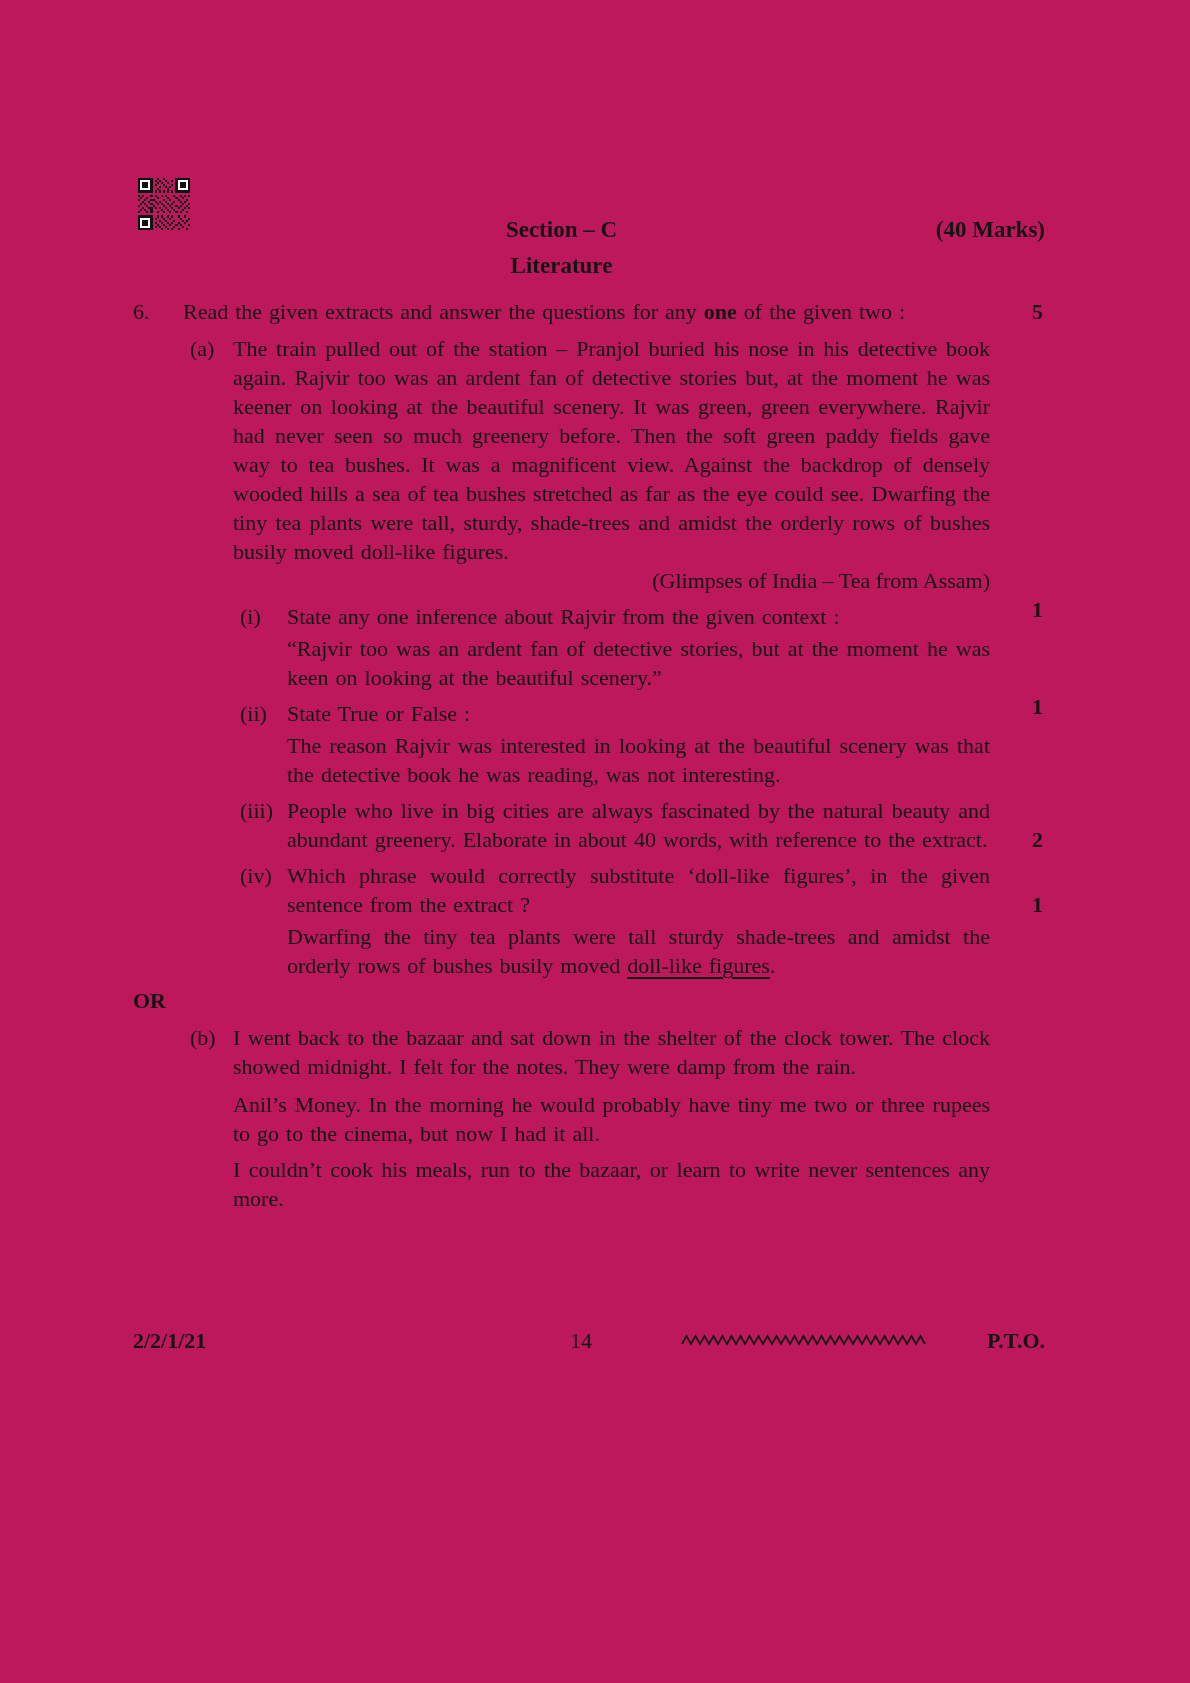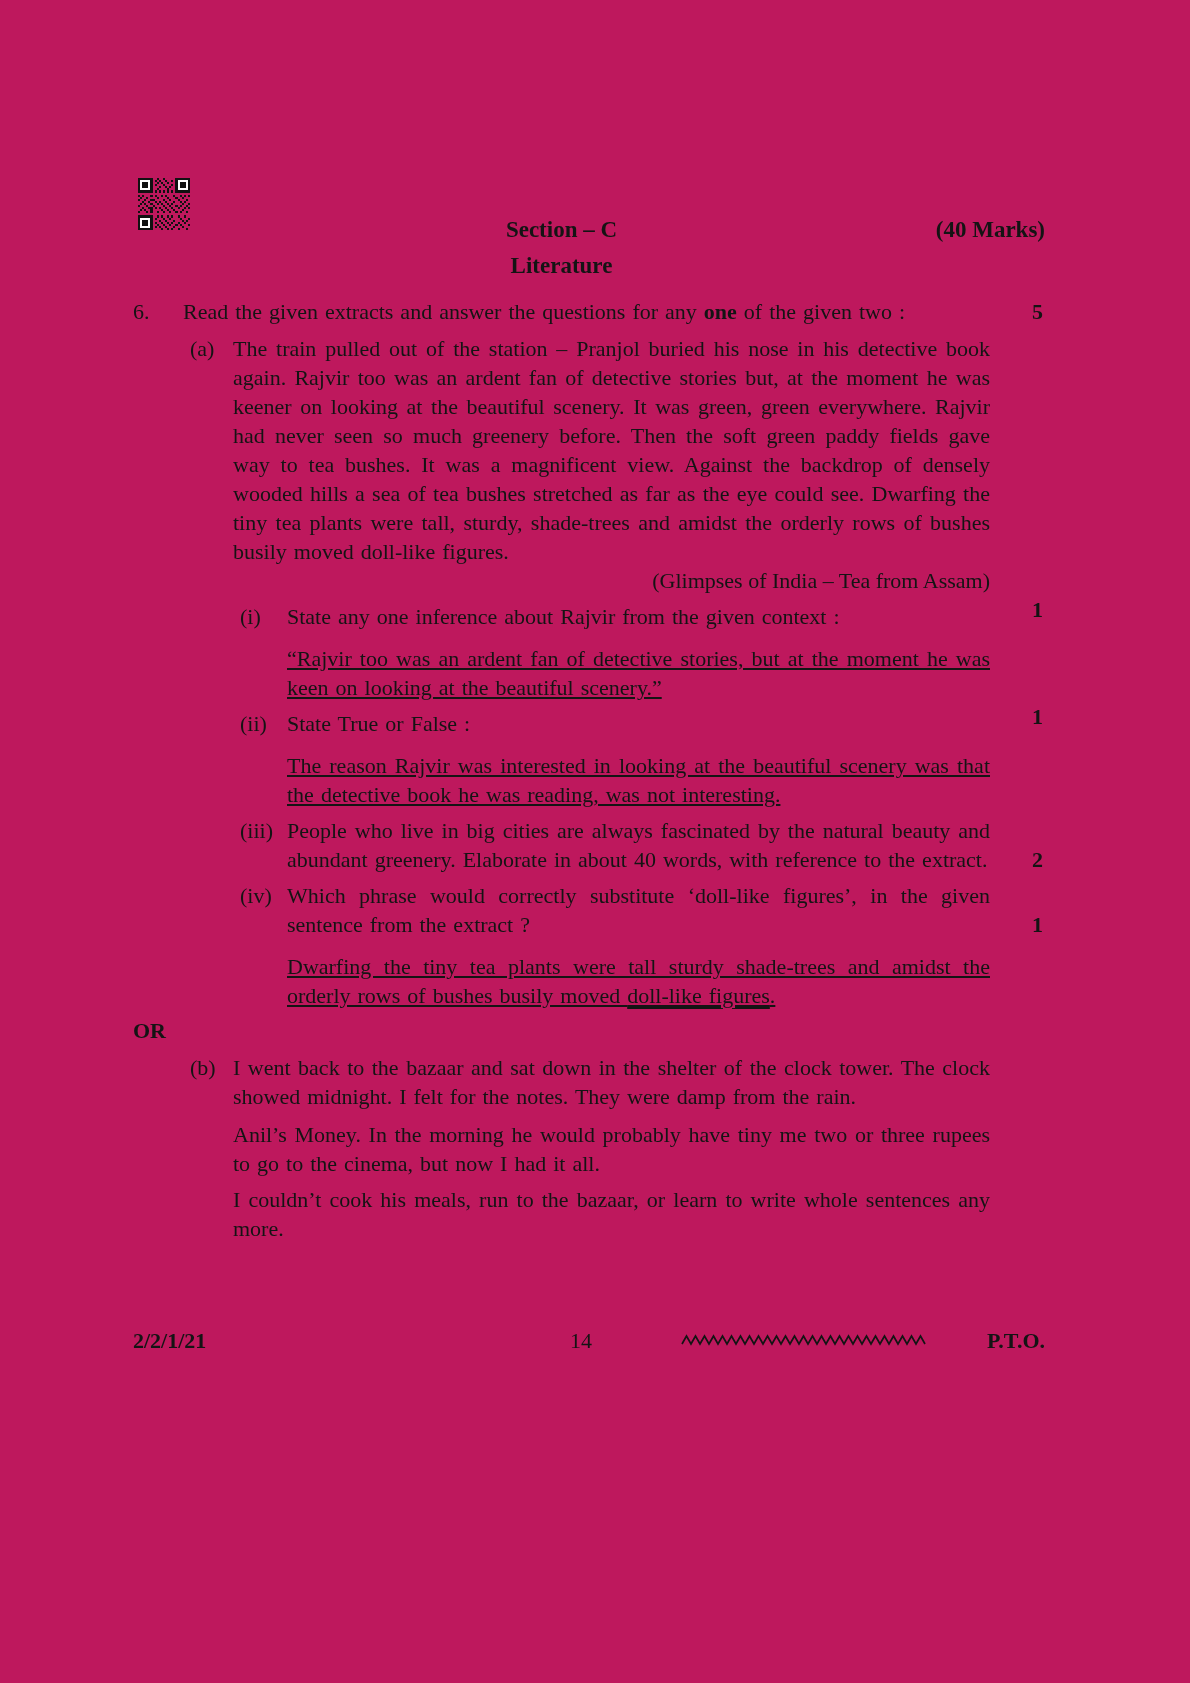--- a/index.html
+++ b/index.html
@@ -33,21 +33,21 @@
 
   .a-block { display:flex; margin-left:57px; margin-top:8px; }
   .a-label { width:43px; flex-shrink:0; }
   .a-text { flex:1; }
 
   .attr-line { text-align:right; }
 
   .sub { display:flex; margin-left:107px; margin-top:7px; }
   .sub-label { width:47px; flex-shrink:0; }
   .sub-text { flex:1; }
-  .sub-body { margin-top:13px;text-decoration:underline; }
+  .sub-body { margin-top:3px; }
 
   .or-line { width:857px; font-weight:bold; margin-top:5px; line-height:32px; }
 
   .b-para { margin-top:6px; }
   .b-para2 { margin-top:9px; }
   .b-para3 { margin-top:7px; }
 
   u.dl { text-underline-offset:4px; }
 
   .footer-code { position:absolute; left:133px; top:1326px; font-weight:bold; line-height:30px; }
@@ -189,21 +189,21 @@
         <div class="a-block b-para">
           <div class="a-label">(b)</div>
           <div class="a-text jt">I went back to the bazaar and sat down in the shelter of the clock tower. The clock showed midnight. I felt for the notes. They were damp from the rain.</div>
         </div>
         <div class="a-block b-para2">
           <div class="a-label"></div>
           <div class="a-text jt">Anil’s Money. In the morning he would probably have tiny me two or three rupees to go to the cinema, but now I had it all.</div>
         </div>
         <div class="a-block b-para3">
           <div class="a-label"></div>
-          <div class="a-text jt">I couldn’t cook his meals, run to the bazaar, or learn to write whole sentences any more.</div>
+          <div class="a-text jt">I couldn’t cook his meals, run to the bazaar, or learn to write never sentences any more.</div>
         </div>
       </div>
     </div>
 
   </div>
 
   <div class="footer-code">2/2/1/21</div>
   <div class="footer-page">14</div>
   <svg class="footer-squiggle" width="250" height="15">
     <polyline fill="none" stroke="#141414" stroke-width="1.7" points="2,11 6.5,3 11,11 15.5,3 20,11 24.5,3 29,11 33.5,3 38,11 42.5,3 47,11 51.5,3 56,11 60.5,3 65,11 69.5,3 74,11 78.5,3 83,11 87.5,3 92,11 96.5,3 101,11 105.5,3 110,11 114.5,3 119,11 123.5,3 128,11 132.5,3 137,11 141.5,3 146,11 150.5,3 155,11 159.5,3 164,11 168.5,3 173,11 177.5,3 182,11 186.5,3 191,11 195.5,3 200,11 204.5,3 209,11 213.5,3 218,11 222.5,3 227,11 231.5,3 236,11 240.5,3 245,11"></polyline>

